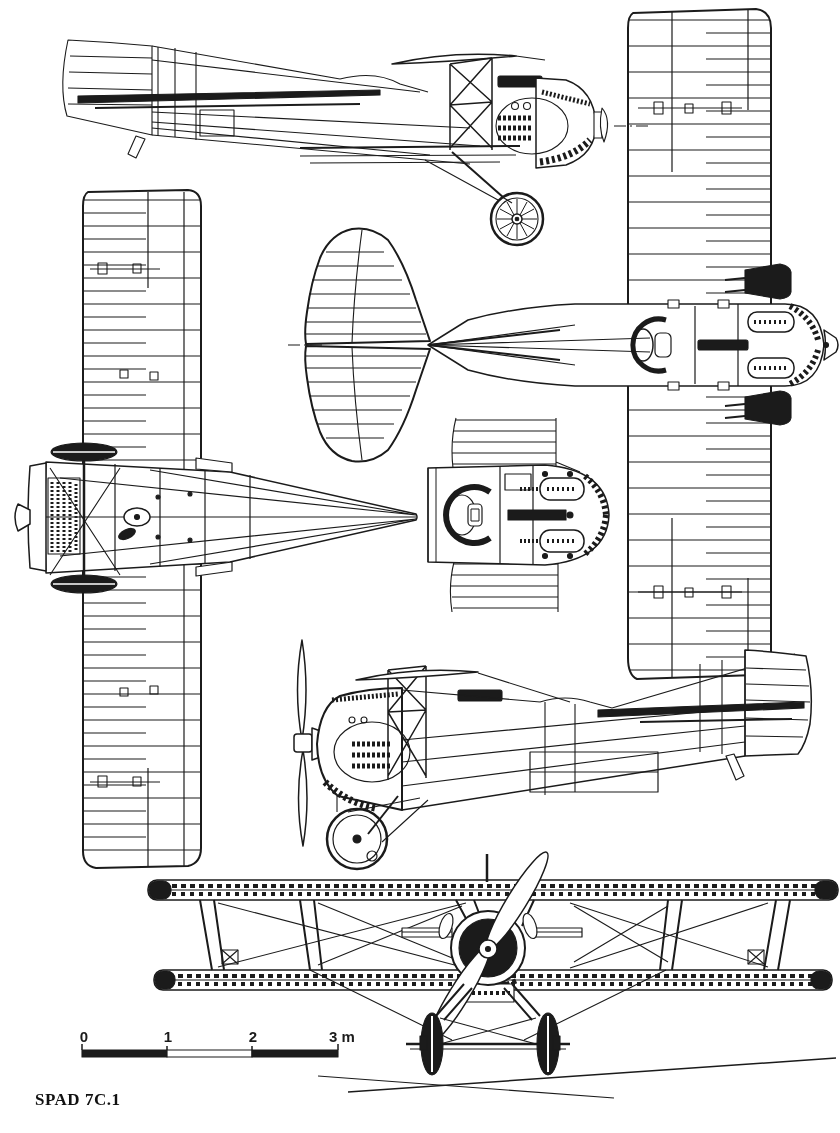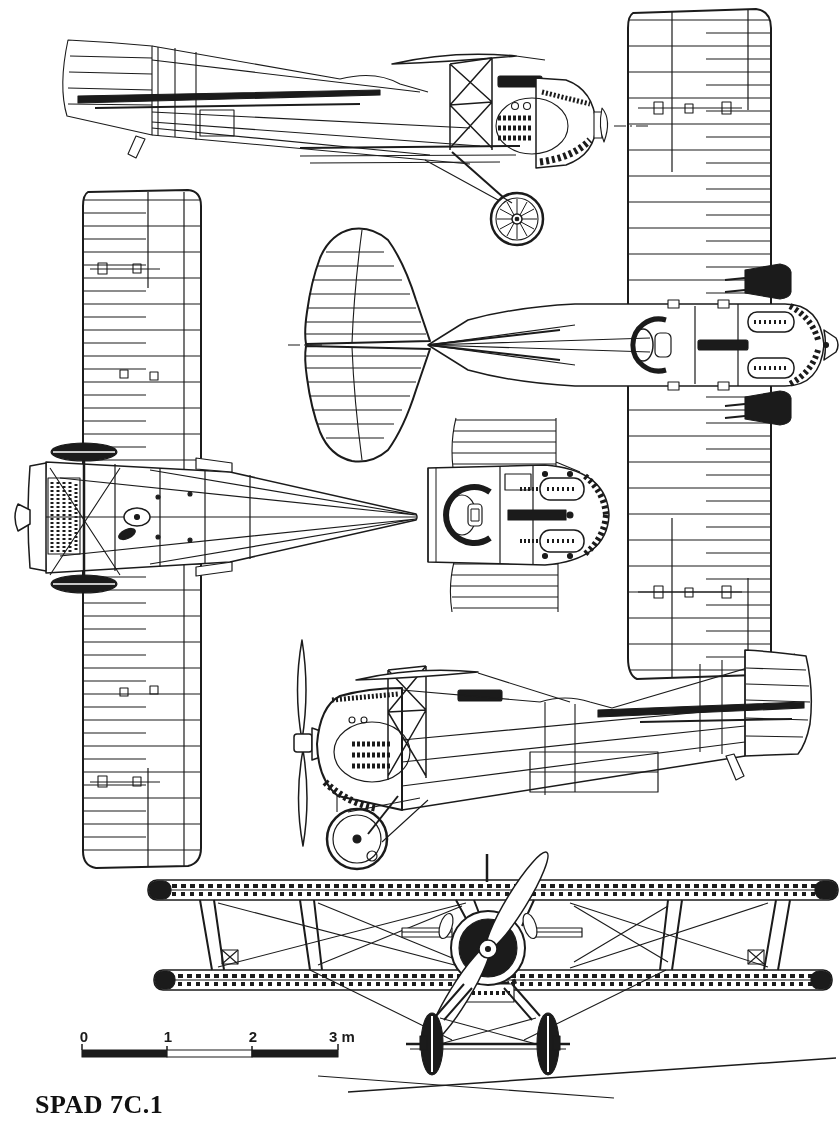--- a/index.html
+++ b/index.html
@@ -1,21 +1,21 @@
 <!DOCTYPE html>
 <html><head>
 <meta charset="utf-8">
 <style>
   html,body{margin:0;padding:0;background:#e8e8e8;}
   .page{position:relative;width:840px;height:1133px;background:#ffffff;overflow:hidden;
         font-family:"Liberation Sans",sans-serif;}
   svg{position:absolute;left:0;top:0;}
   .ink{stroke:#1b1b1b;fill:none;stroke-linecap:butt;stroke-linejoin:round;}
   .caption{position:absolute;left:35px;top:1090px;font-family:"Liberation Serif",serif;
-           font-weight:bold;font-size:26px;color:#111;letter-spacing:.5px;}
+           font-weight:bold;font-size:17px;color:#111;letter-spacing:.5px;}
   .scale-label{font-family:"Liberation Sans",sans-serif;font-weight:bold;font-size:15px;
                fill:#1b1b1b;stroke:none;}
 </style>
 </head>
 <body>
 
 <div class="page">
 <svg width="840" height="1133" viewBox="0 0 840 1133">
   <g class="ink" stroke-width="1.1">
 

